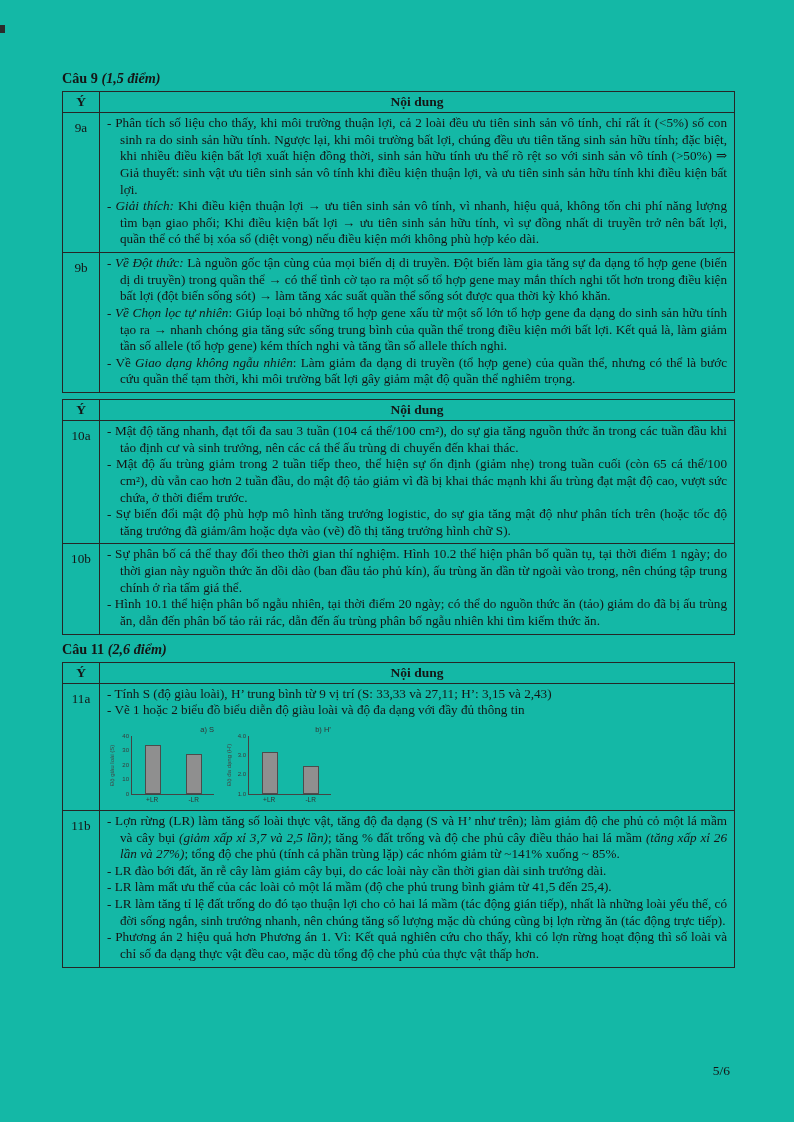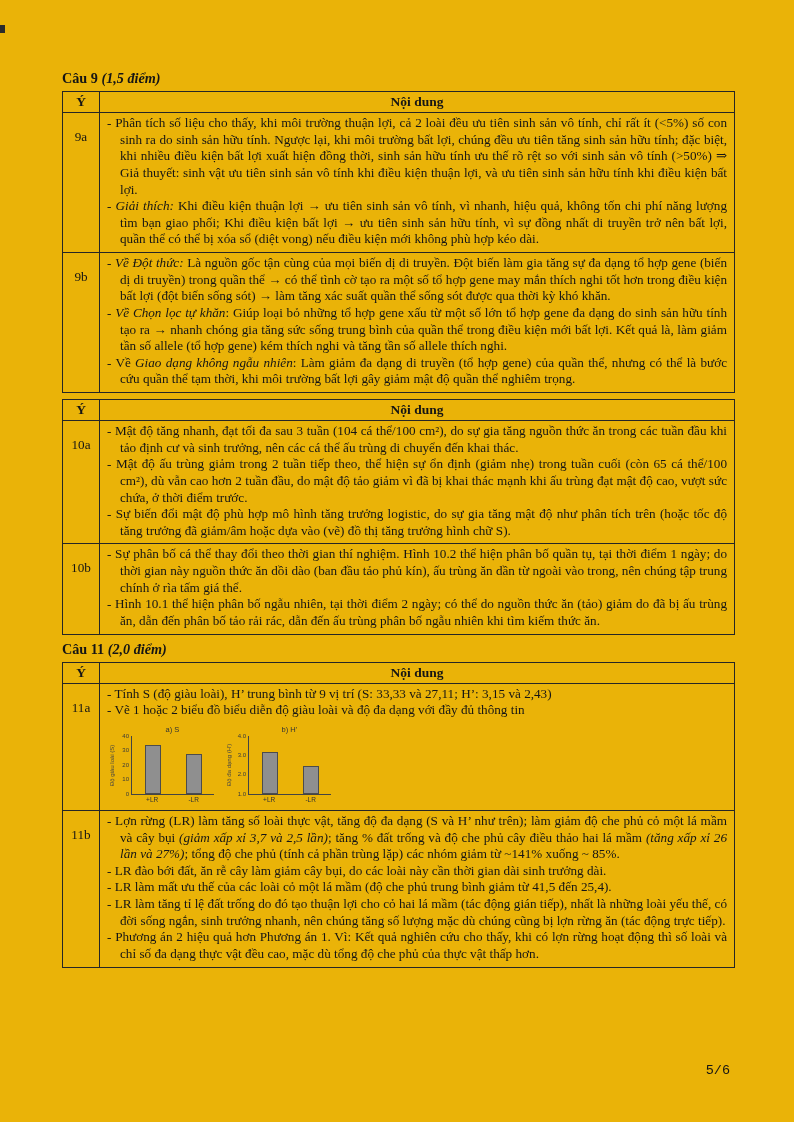--- a/index.html
+++ b/index.html
@@ -1,51 +1,51 @@
 <!DOCTYPE html>
 <html lang="vi"><head>
 <meta charset="utf-8">
 <style>
   html,body{margin:0;padding:0;background:#e8e8e8;}
   .page{
-    position:relative;width:794px;height:1122px;margin:0 auto;background:#eab308;
+    position:relative;width:794px;height:1122px;margin:0 auto;background:#14b8a6;
     font-family:"Liberation Serif","DejaVu Serif",serif;color:#151515;
     box-sizing:border-box;padding:70px 59px 0 62px;overflow:hidden;
   }
   .scan-mark{position:absolute;left:0;top:25px;width:5px;height:8px;background:#2b2b2b;}
   .section{margin:0 0 6px 0;}
   .section + .section{margin-top:6px;}
   .section-heading{font-size:14.2px;margin:0 0 4px 0;font-weight:bold;}
   .question-points{font-style:italic;}
   table.answer{width:100%;border-collapse:collapse;table-layout:fixed;}
   table.answer col.c1{width:37px;}
   table.answer th{
     border:1.5px solid #262626;font-size:13.5px;font-weight:bold;
     text-align:center;padding:2px 3px;
   }
   table.answer td{border:1.5px solid #262626;vertical-align:top;}
-  td.id-cell{text-align:center;font-size:13.2px;padding:16px 1px;}
+  td.id-cell{text-align:center;font-size:13.2px;padding:7px 1px;}
   td.content-cell{font-size:13.2px;line-height:1.26;padding:2px 7px 4px 7px;text-align:justify;}
   .para{margin:0;padding-left:13px;text-indent:-13px;}
   .para i{font-style:italic;}
 
   
   .figure{display:flex;gap:12px;margin:5px 0 2px 2px;}
   .mini-chart{display:flex;align-items:flex-start;font-family:"Liberation Sans","DejaVu Sans",sans-serif;color:#3a3a3a;}
   .mc-ylabel{writing-mode:vertical-rl;transform:rotate(180deg);font-size:6px;line-height:7px;
              height:58px;margin-top:12px;text-align:center;color:#444;}
   .mc-yaxis{position:relative;width:15px;height:58px;margin-top:12px;}
   .mc-tick{position:absolute;right:2px;font-size:6px;line-height:6px;white-space:nowrap;}
   .mc-plotwrap{position:relative;margin-top:12px;}
-  .mc-title{position:absolute;top:-11px;left:0;width:100%;text-align:center;font-size:7.5px;color:#333;}
+  .mc-title{position:absolute;top:-11px;left:0;width:100%;text-align:right;font-size:7.5px;color:#333;}
   .mc-plot{position:relative;width:82px;height:58px;border-left:1.2px solid #444;border-bottom:1.2px solid #444;
            display:flex;align-items:flex-end;justify-content:space-around;}
   .mc-bar{width:16px;background:#8f8f8f;border:1px solid #4c4c4c;box-sizing:border-box;}
   .mc-xlabels{display:flex;justify-content:space-around;font-size:6.5px;margin-top:1px;color:#333;}
-  .page-number{position:absolute;right:64px;top:1063px;font-size:13.5px;font-family:Liberation Mono, monospace;}
+  .page-number{position:absolute;right:64px;top:1063px;font-size:13.5px;}
 </style>
 </head>
 <body>
 
 <div class="page">
   <div class="scan-mark"></div>
 
   <div class="section">
     <p class="section-heading"><span>Câu 9</span> <span class="question-points">(1,5 điểm)</span></p>
     <table class="answer">
@@ -62,21 +62,21 @@
         <td class="id-cell">9a</td>
         <td class="content-cell">
           <p class="para"><span>- Phân tích số liệu cho thấy, khi môi trường thuận lợi, cả 2 loài đều ưu tiên sinh sản vô tính, chỉ rất ít (&lt;5%) số con sinh ra do sinh sản hữu tính. Ngược lại, khi môi trường bất lợi, chúng đều ưu tiên tăng sinh sản hữu tính; đặc biệt, khi nhiều điều kiện bất lợi xuất hiện đồng thời, sinh sản hữu tính ưu thế rõ rệt so với sinh sản vô tính (&gt;50%) ⇒ Giả thuyết: sinh vật ưu tiên sinh sản vô tính khi điều kiện thuận lợi, và ưu tiên sinh sản hữu tính khi điều kiện bất lợi.</span></p>
           <p class="para"><span>- </span><i>Giải thích:</i><span> Khi điều kiện thuận lợi → ưu tiên sinh sản vô tính, vì nhanh, hiệu quả, không tốn chi phí năng lượng tìm bạn giao phối; Khi điều kiện bất lợi → ưu tiên sinh sản hữu tính, vì sự đồng nhất di truyền trở nên bất lợi, quần thể có thể bị xóa sổ (diệt vong) nếu điều kiện mới không phù hợp kéo dài.</span></p>
         </td>
       </tr>
       <tr>
         <td class="id-cell">9b</td>
         <td class="content-cell">
           <p class="para"><span>- </span><i>Về Đột thức:</i><span> Là nguồn gốc tận cùng của mọi biến dị di truyền. Đột biến làm gia tăng sự đa dạng tổ hợp gene (biến dị di truyền) trong quần thể → có thể tình cờ tạo ra một số tổ hợp gene may mắn thích nghi tốt hơn trong điều kiện bất lợi (đột biến sống sót) → làm tăng xác suất quần thể sống sót được qua thời kỳ khó khăn.</span></p>
-          <p class="para"><span>- </span><i>Về Chọn lọc tự khăn</i><span>: Giúp loại bỏ những tổ hợp gene xấu từ một số lớn tổ hợp gene đa dạng do sinh sản hữu tính tạo ra → nhanh chóng gia tăng sức sống trung bình của quần thể trong điều kiện mới bất lợi. Kết quả là, làm giảm tần số allele (tổ hợp gene) kém thích nghi và tăng tần số allele thích nghi.</span></p>
+          <p class="para"><span>- </span><i>Về Chọn lọc tự nhiên</i><span>: Giúp loại bỏ những tổ hợp gene xấu từ một số lớn tổ hợp gene đa dạng do sinh sản hữu tính tạo ra → nhanh chóng gia tăng sức sống trung bình của quần thể trong điều kiện mới bất lợi. Kết quả là, làm giảm tần số allele (tổ hợp gene) kém thích nghi và tăng tần số allele thích nghi.</span></p>
           <p class="para"><span>- Về </span><i>Giao dạng không ngẫu nhiên</i><span>: Làm giảm đa dạng di truyền (tổ hợp gene) của quần thể, nhưng có thể là bước cứu quần thể tạm thời, khi môi trường bất lợi gây giảm mật độ quần thể nghiêm trọng.</span></p>
         </td>
       </tr>
     </tbody>
       </table>
   </div>
 
   <div class="section">
     <table class="answer">
       <colgroup>
@@ -93,29 +93,29 @@
         <td class="content-cell">
           <p class="para"><span>- Mật độ tăng nhanh, đạt tối đa sau 3 tuần (104 cá thể/100 cm²), do sự gia tăng nguồn thức ăn trong các tuần đầu khi tảo định cư và sinh trưởng, nên các cá thể ấu trùng di chuyển đến khai thác.</span></p>
           <p class="para"><span>- Mật độ ấu trùng giảm trong 2 tuần tiếp theo, thể hiện sự ổn định (giảm nhẹ) trong tuần cuối (còn 65 cá thể/100 cm²), dù vẫn cao hơn 2 tuần đầu, do mật độ tảo giảm vì đã bị khai thác mạnh khi ấu trùng đạt mật độ cao, vượt sức chứa, ở thời điểm trước.</span></p>
           <p class="para"><span>- Sự biến đổi mật độ phù hợp mô hình tăng trưởng logistic, do sự gia tăng mật độ như phân tích trên (hoặc tốc độ tăng trưởng đã giảm/âm hoặc dựa vào (vẽ) đồ thị tăng trưởng hình chữ S).</span></p>
         </td>
       </tr>
       <tr>
         <td class="id-cell">10b</td>
         <td class="content-cell">
           <p class="para"><span>- Sự phân bố cá thể thay đổi theo thời gian thí nghiệm. Hình 10.2 thể hiện phân bố quần tụ, tại thời điểm 1 ngày; do thời gian này nguồn thức ăn dồi dào (ban đầu tảo phủ kín), ấu trùng ăn dần từ ngoài vào trong, nên chúng tập trung chính ở rìa tấm giá thể.</span></p>
-          <p class="para"><span>- Hình 10.1 thể hiện phân bố ngẫu nhiên, tại thời điểm 2 ngày; có thể do nguồn thức ăn (tảo) giảm do đã bị ấu trùng ăn, dẫn đến phân bố tảo rải rác, dẫn đến ấu trùng phân bố ngẫu nhiên khi tìm kiếm thức ăn.</span></p>
+          <p class="para"><span>- Hình 10.1 thể hiện phân bố ngẫu nhiên, tại thời điểm 20 ngày; có thể do nguồn thức ăn (tảo) giảm do đã bị ấu trùng ăn, dẫn đến phân bố tảo rải rác, dẫn đến ấu trùng phân bố ngẫu nhiên khi tìm kiếm thức ăn.</span></p>
         </td>
       </tr>
     </tbody>
       </table>
   </div>
 
   <div class="section">
-    <p class="section-heading"><span>Câu 11</span> <span class="question-points">(2,0 điểm)</span></p>
+    <p class="section-heading"><span>Câu 11</span> <span class="question-points">(2,6 điểm)</span></p>
     <table class="answer">
       <colgroup>
           <col class="c1">
           <col>
         </colgroup>
       <tbody>
           <tr>
         <th>Ý</th>
         <th>Nội dung</th>
       </tr>

